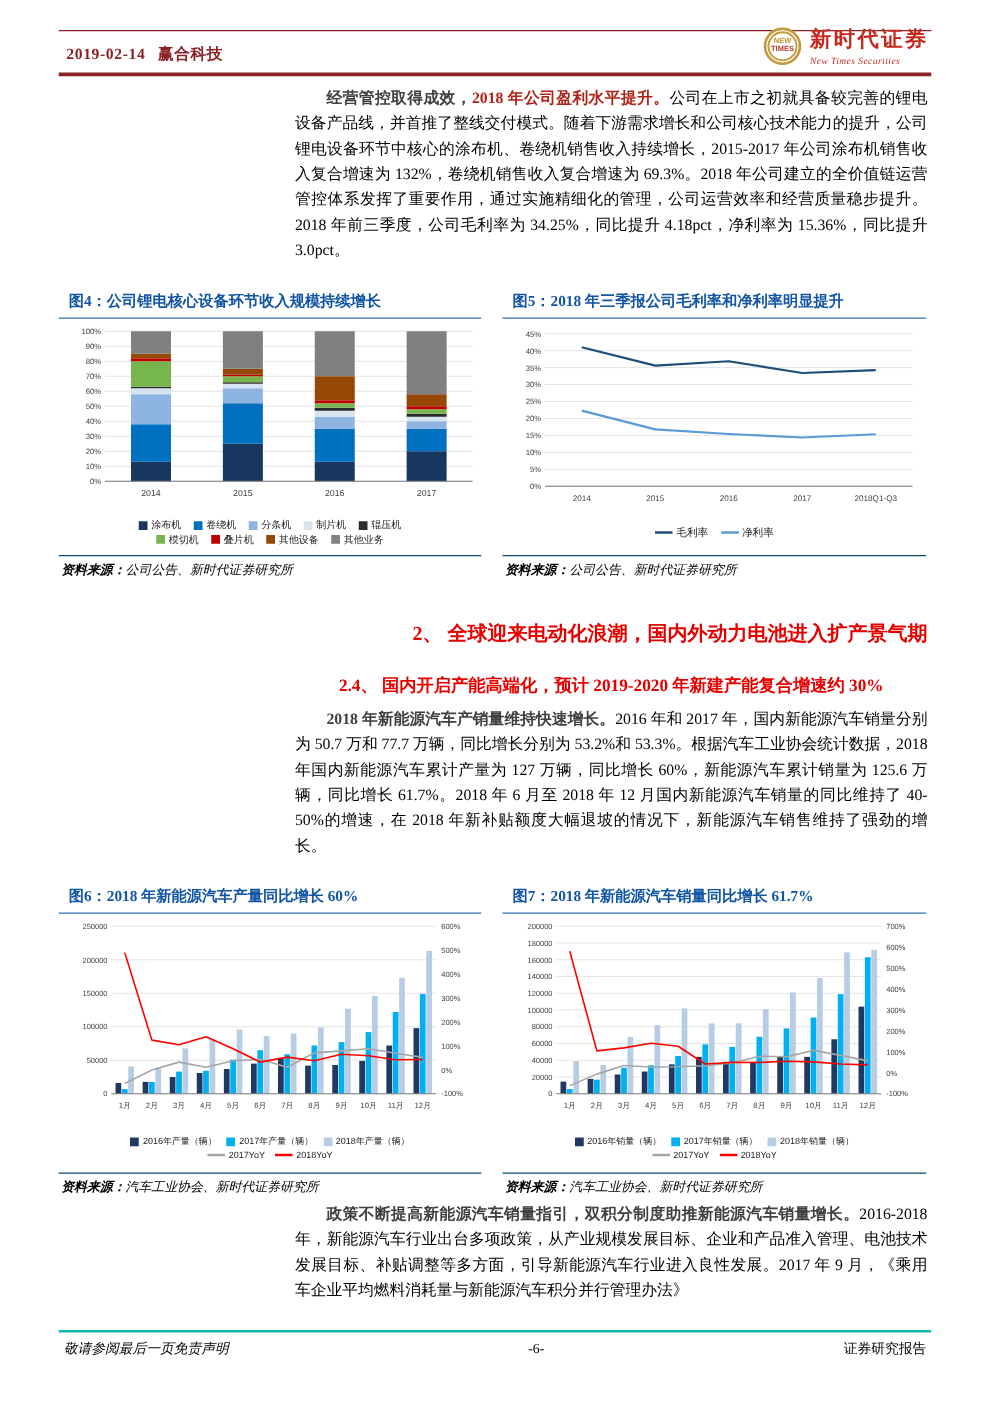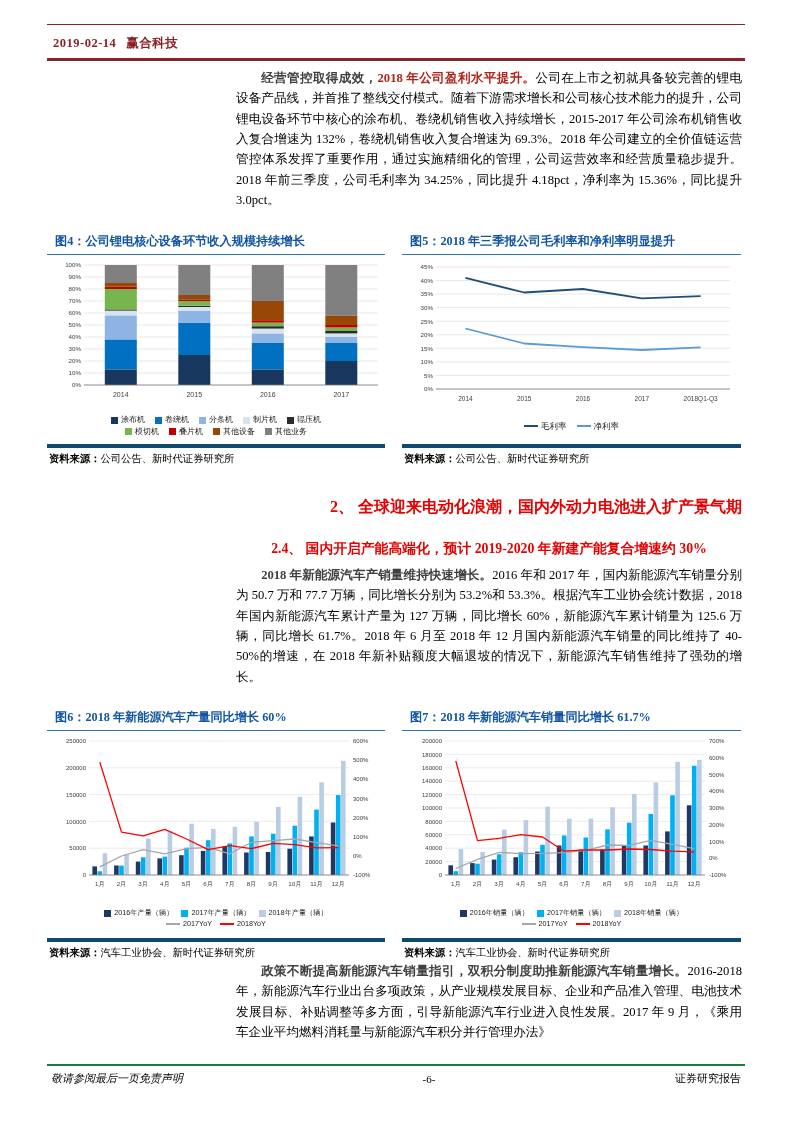--- a/index.html
+++ b/index.html
@@ -36,38 +36,48 @@
   .fig-title{display:flex;gap:0;align-items:baseline;color:#1155a3;font-weight:bold;font-size:12.2px;
              padding:1px 0 4px 8px;border-bottom:1.5px solid #2e74b5;}
   .chart{display:block;margin:4px auto 0;}
   .legend-wrap{margin-top:1px;height:28px;display:flex;flex-direction:column;justify-content:center;gap:2px;}
   .legend{display:flex;justify-content:center;align-items:center;gap:10px;
           font-family:"Liberation Sans",sans-serif;color:#222;font-size:8px;line-height:1.2;}
   .legend.sm{font-size:7.2px;gap:8px;}
   .lg-item{display:inline-flex;align-items:center;gap:3px;}
   .lg-box{width:7px;height:7px;flex:none;display:inline-block;}
   .lg-line{width:14px;height:2px;flex:none;display:inline-block;}
-  .fig-source{border-top:4px solid #0c4a6e;margin-top:4px;padding:4px 0 0 2px;font-size:10.3px;color:#000;}
+  .fig-source{border-top:1px solid #0c4a6e;margin-top:4px;padding:4px 0 0 2px;font-size:10.3px;color:#000;font-style:italic;}
   .fig-source .src-label{font-weight:bold;}
 
   
   .footer{position:absolute;left:47px;right:48px;top:1064px;
-          border-top:2px solid #15803d;border-bottom:1px solid #8b2228;
+          border-top:2px solid #14b8a6;border-bottom:1px solid #8b2228;
           display:flex;justify-content:space-between;align-items:center;
           padding:5px 4px 4px;font-size:11px;}
   .f-left{font-style:italic;}
 </style>
 </head>
 <body>
 
 <div class="page">
 
   <div class="header">
     <div class="header-meta">
       <span>2019-02-14</span><span>赢合科技</span>
+    </div>
+    <div class="logo">
+      <div class="logo-circle">
+        <span class="logo-badge-top">NEW</span>
+        <span class="logo-badge-bottom">TIMES</span>
+      </div>
+      <div>
+        <div class="logo-cn">新时代证券</div>
+        <div class="logo-en">New Times Securities</div>
+      </div>
     </div>
   </div>
 
   <div class="para" style="top:68px;">
     <p><span class="lead">经营管控取得成效，</span><span class="lead-red">2018 年公司盈利水平提升。</span><span>公司在上市之初就具备较完善的锂电设备产品线，并首推了整线交付模式。随着下游需求增长和公司核心技术能力的提升，公司锂电设备环节中核心的涂布机、卷绕机销售收入持续增长，2015-2017 年公司涂布机销售收入复合增速为 132%，卷绕机销售收入复合增速为 69.3%。2018 年公司建立的全价值链运营管控体系发挥了重要作用，通过实施精细化的管理，公司运营效率和经营质量稳步提升。2018 年前三季度，公司毛利率为 34.25%，同比提升 4.18pct，净利率为 15.36%，同比提升 3.0pct。</span></p>
   </div>
 
   <div class="fig" style="left:47px;top:232px;width:338px;">
     <div class="fig-title">
       <span>图4：</span>

